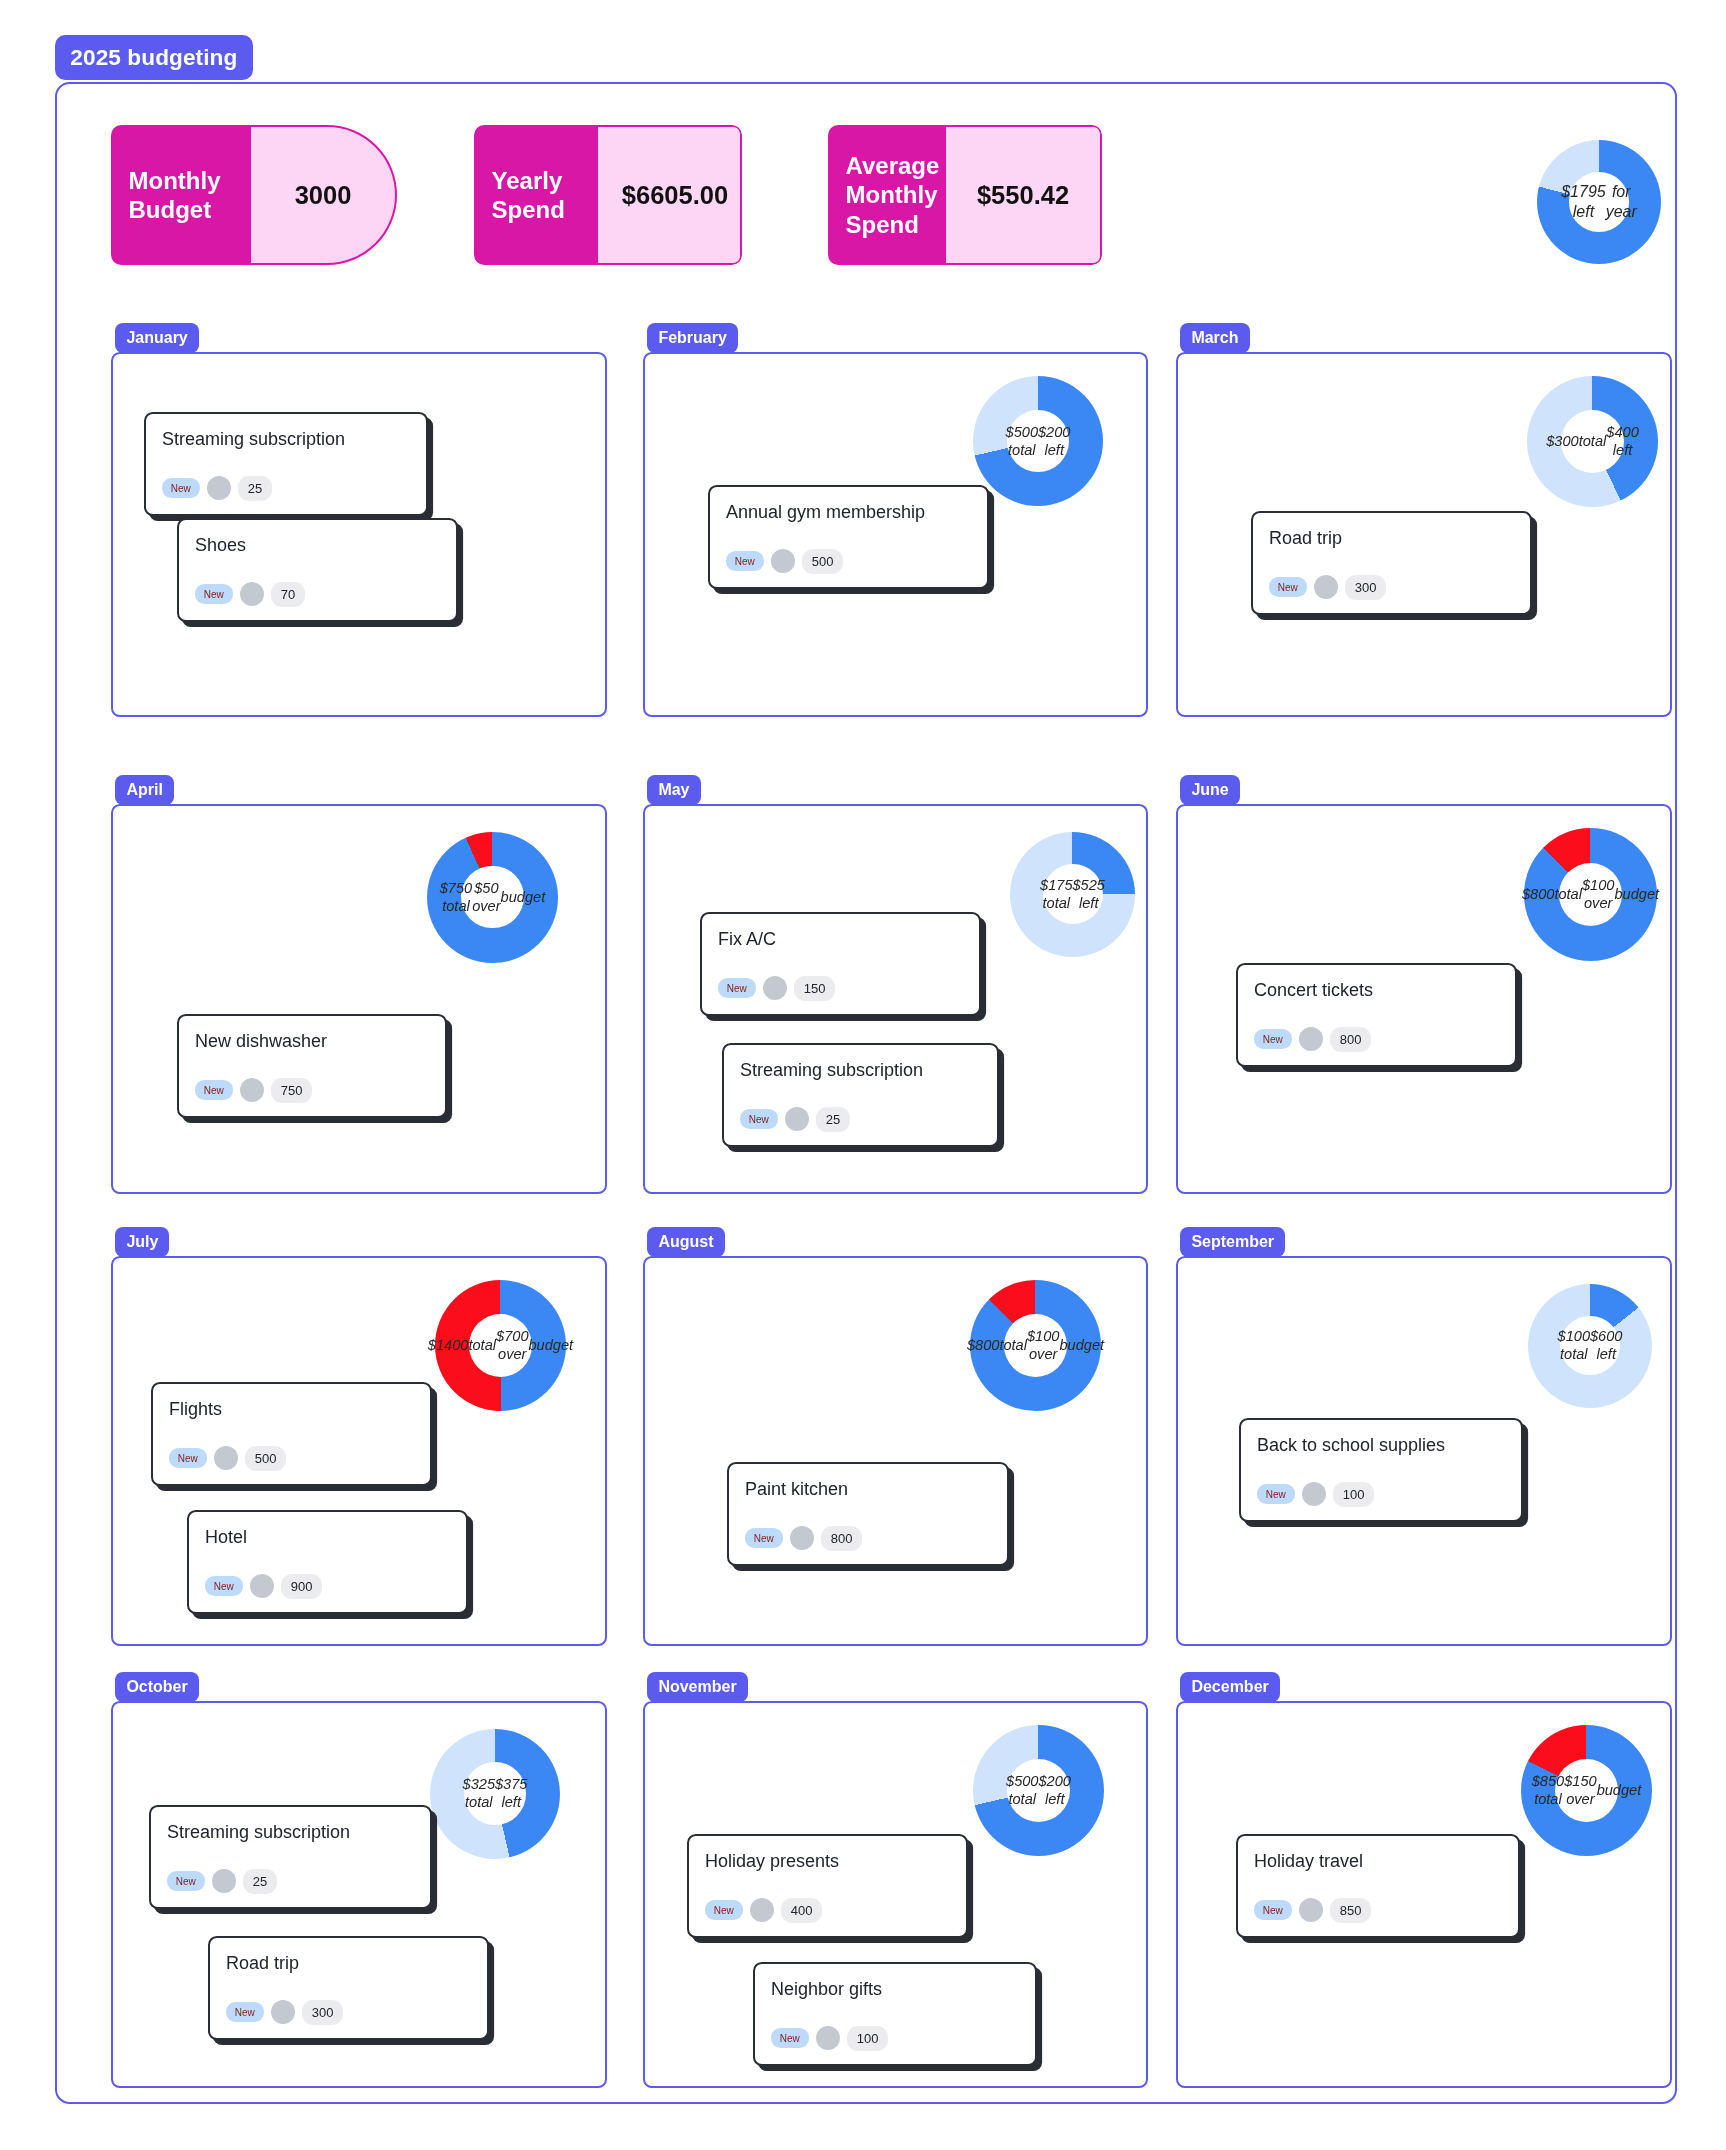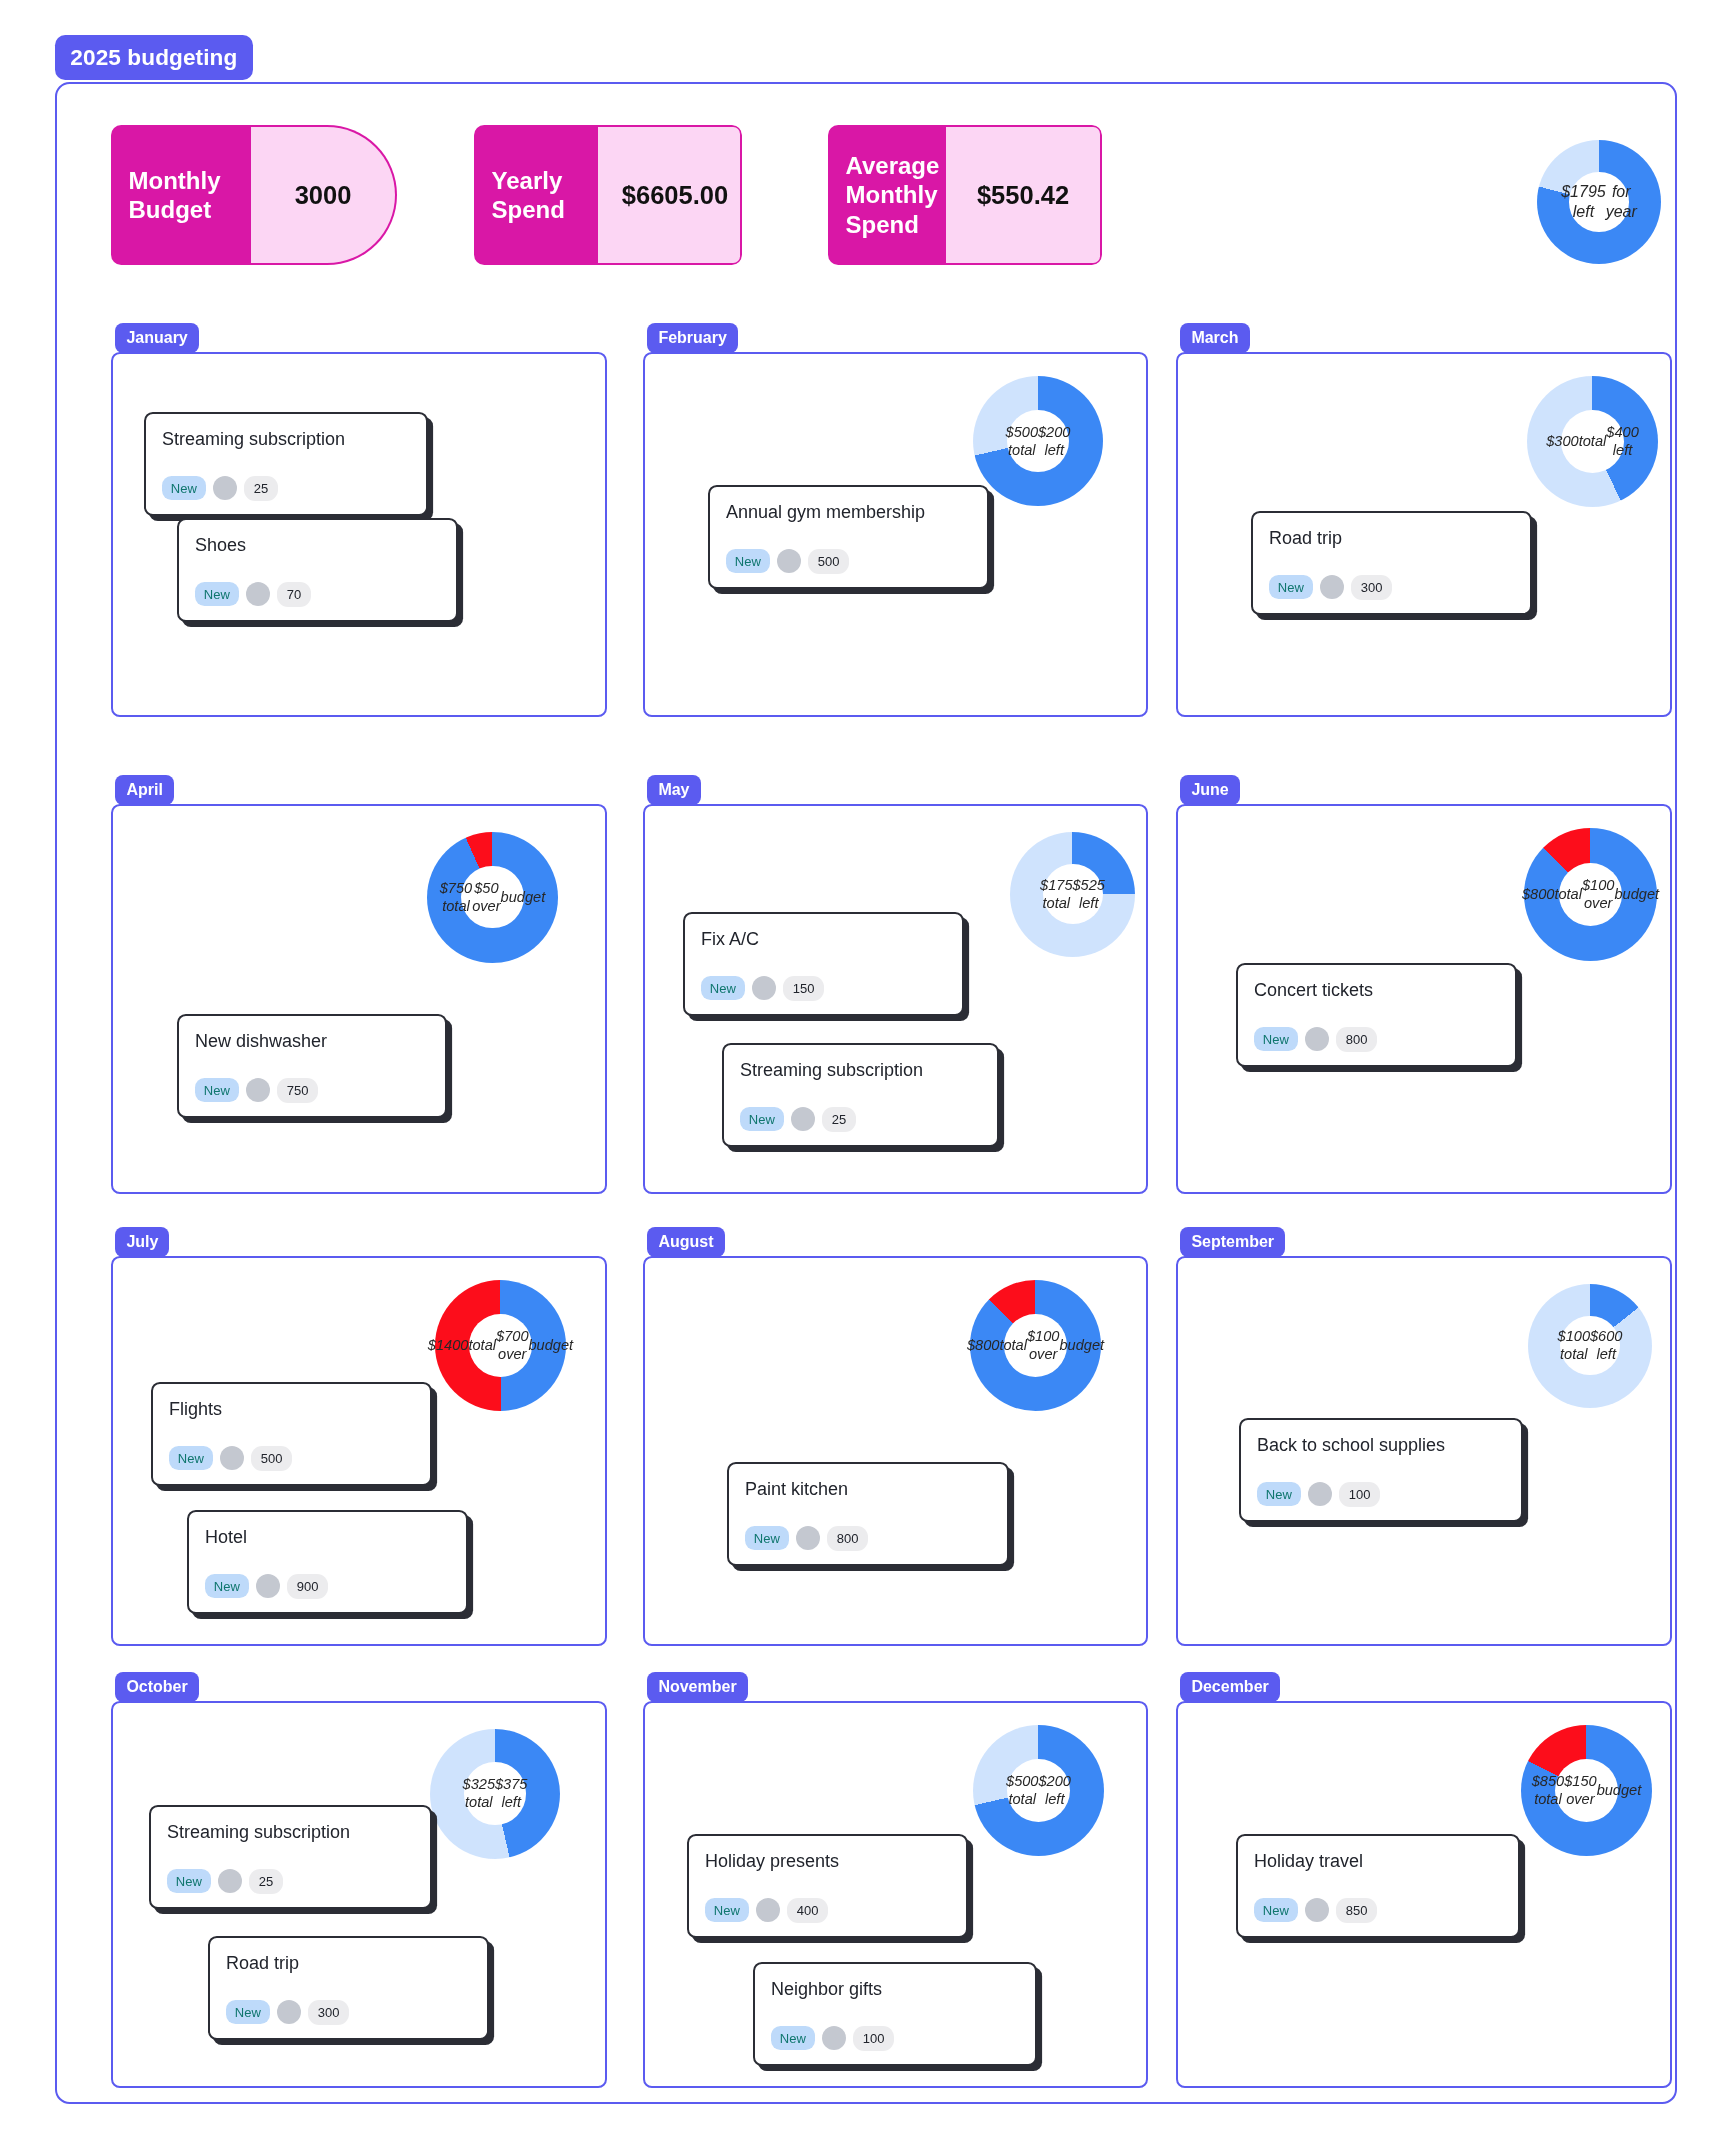--- a/index.html
+++ b/index.html
@@ -87,22 +87,22 @@
   .note{
     position:absolute;background:#fff;
     border:2.2px solid #2b2d35;border-radius:8.8px;
     box-shadow:5.1px 5.1px 0 0 #2b2d35;
     box-sizing:border-box;
     padding:14.6px 16px 13px 16px;
   }
   .note-title{font-size:18px;color:#21242c;white-space:nowrap;}
   .note-meta{display:flex;align-items:center;gap:7.3px;margin-top:26px;}
   .badge-new{
-    background:#bedafa;color:#0f766e;
-    font-size:13px;padding:4.4px 8.8px;border-radius:9.5px;
+    background:#bedafa;color:#7f1d1d;
+    font-size:10px;padding:4.4px 8.8px;border-radius:9.5px;
   }
   .avatar{width:24px;height:24px;border-radius:50%;background:#c4c8d0;}
   .badge-num{
     background:#ececee;color:#21242c;
     font-size:13px;padding:5.1px 9.5px;border-radius:11px;min-width:8.8px;text-align:center;
   }
 </style>
 </head>
 <body>
 
@@ -214,21 +214,21 @@
       </div>
       <div class="month" style="left: 643px; top: 775px; width: 505px;">
         <div class="month-chip">May</div>
         <div class="month-body" style="height: 390px;">
           <div class="donut month-donut" style="left: 365px; top: 25.5px; width: 125px; height: 125px; background: conic-gradient(rgb(59, 136, 245) 0%, rgb(59, 136, 245) 25%, rgb(207, 227, 253) 25%, rgb(207, 227, 253) 100%);">
             <div class="hole">
               <span>$175 total</span>
               <span>$525 left</span>
             </div>
           </div>
-          <div class="note" style="left: 38px; top: 106px; width: 281px;">
+          <div class="note" style="left: 55px; top: 106px; width: 281px;">
             <div class="note-title">Fix A/C</div>
             <div class="note-meta">
               <span class="badge-new">New</span>
               <span class="avatar"></span>
               <span class="badge-num">150</span>
             </div>
           </div>
           <div class="note" style="left: 77px; top: 237px; width: 277px;">
             <div class="note-title">Streaming subscription</div>
             <div class="note-meta">

